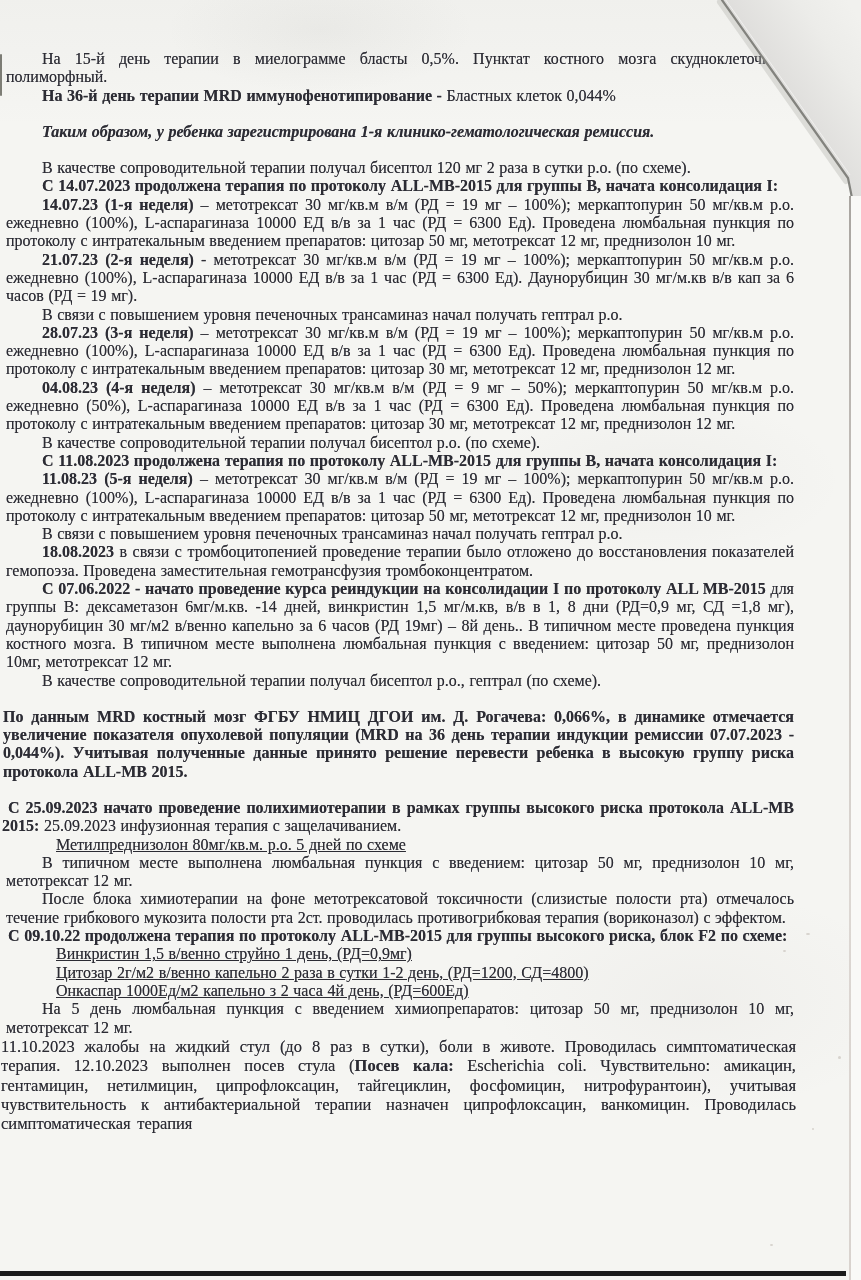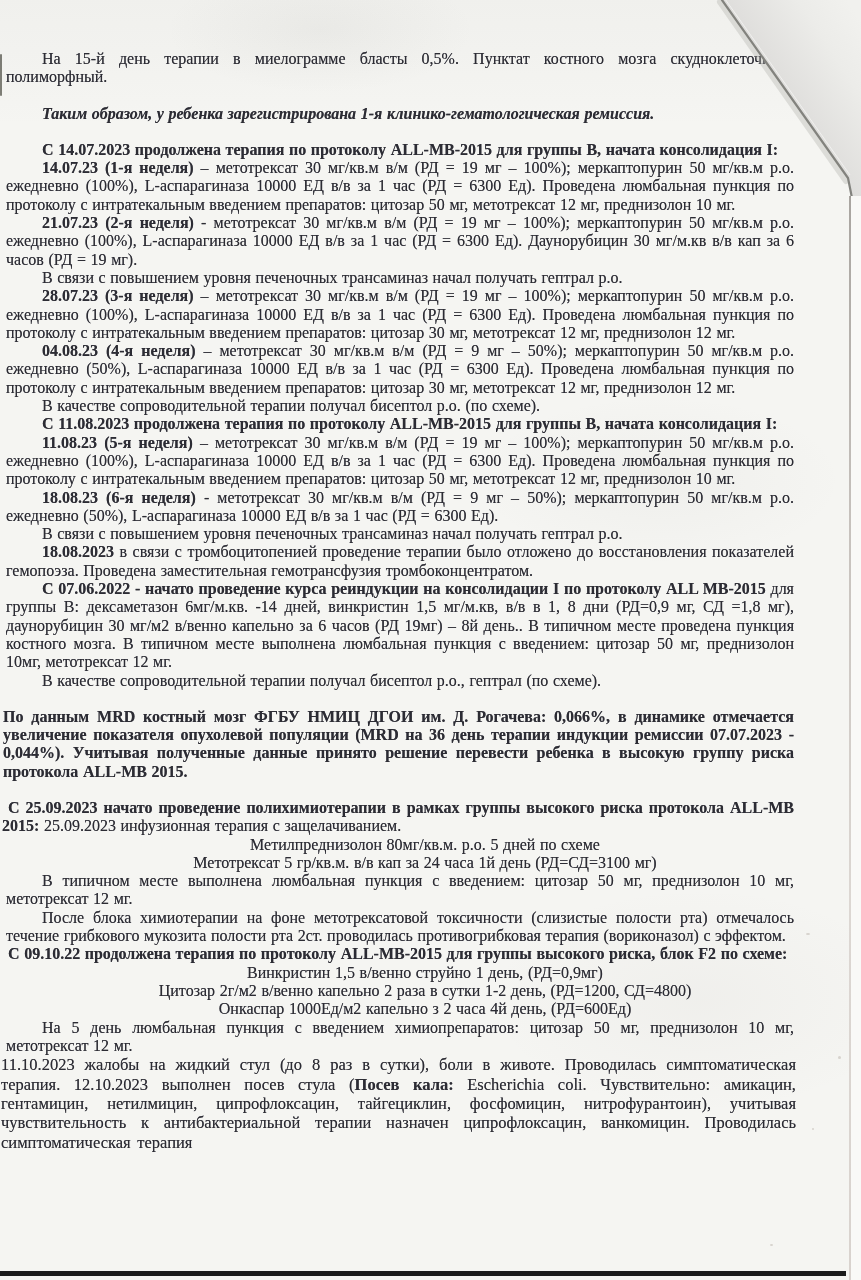--- a/index.html
+++ b/index.html
@@ -24,21 +24,21 @@
   .text-block{
     position:absolute;left:6px;top:50px;width:788px;
     font-size:16px;line-height:18.3px;
     word-spacing:0.6px;
     text-shadow:0 0 0.45px rgba(40,40,52,.6);
   }
   .para{margin:0;}
   .indent{text-indent:36px;text-align:justify;}
   .noindent{text-indent:0;margin-left:-3px;text-align:justify;}
   .hang{text-indent:6px;margin-left:-4px;text-align:justify;}
-  .list{padding-left:50px;text-align:center;}
+  .list{padding-left:50px;text-align:left;text-decoration:underline;}
   .flush{text-indent:0;margin-left:-5px;margin-right:-2px;text-align:justify;
          font-size:16.5px;line-height:19.4px;word-spacing:2.5px;}
   .spacer{height:18px;}
   .b{font-weight:bold;}
   .i{font-style:italic;}
 
   
   .fold-svg{position:absolute;top:0;right:0;}
 
   
@@ -63,43 +63,43 @@
   }
   .speck{position:absolute;border-radius:50%;background:#b9b1aa;opacity:.5;}
 </style>
 </head>
 <body>
 
 <div class="scan">
 
   <div class="text-block">
       <p class="para indent"><span>На 15-й день терапии в миелограмме бласты 0,5%. Пунктат костного мозга скудноклеточный, полиморфный.</span></p>
+      <p class="para indent"><span class="b">На 36-й день терапии MRD иммунофенотипирование - </span><span>Бластных клеток 0,044%</span></p>
       <p class="para spacer"></p>
       <p class="para indent"><span class="b i">Таким образом, у ребенка зарегистрирована 1-я клинико-гематологическая ремиссия.</span></p>
       <p class="para spacer"></p>
+      <p class="para indent"><span>В качестве сопроводительной терапии получал бисептол 120 мг 2 раза в сутки р.о. (по схеме).</span></p>
       <p class="para indent"><span class="b">С 14.07.2023 продолжена терапия по протоколу ALL-MB-2015 для группы В, начата консолидация I:</span></p>
       <p class="para indent"><span class="b">14.07.23 (1-я неделя)</span><span> – метотрексат 30 мг/кв.м в/м (РД = 19 мг – 100%); меркаптопурин 50 мг/кв.м р.о. ежедневно (100%),  L-аспарагиназа 10000 ЕД в/в за 1 час (РД = 6300 Ед). Проведена люмбальная пункция по протоколу с интратекальным введением препаратов: цитозар 50 мг, метотрексат 12 мг, преднизолон 10 мг.</span></p>
       <p class="para indent"><span class="b">21.07.23 (2-я неделя)</span><span> - метотрексат 30 мг/кв.м в/м (РД = 19 мг – 100%); меркаптопурин 50 мг/кв.м р.о. ежедневно (100%),  L-аспарагиназа 10000 ЕД в/в за 1 час (РД = 6300 Ед). Даунорубицин 30 мг/м.кв в/в кап за 6 часов (РД = 19 мг).</span></p>
       <p class="para indent"><span>В связи с повышением уровня печеночных трансаминаз начал получать гептрал р.о.</span></p>
       <p class="para indent"><span class="b">28.07.23 (3-я неделя)</span><span> – метотрексат 30 мг/кв.м в/м (РД = 19 мг – 100%); меркаптопурин 50 мг/кв.м р.о. ежедневно (100%), L-аспарагиназа 10000 ЕД в/в за 1 час (РД = 6300 Ед). Проведена люмбальная пункция по протоколу с интратекальным введением препаратов: цитозар 30 мг, метотрексат 12 мг, преднизолон 12 мг.</span></p>
       <p class="para indent"><span class="b">04.08.23 (4-я неделя)</span><span> – метотрексат 30 мг/кв.м в/м (РД = 9 мг – 50%); меркаптопурин 50 мг/кв.м р.о. ежедневно (50%), L-аспарагиназа 10000 ЕД в/в за 1 час (РД = 6300 Ед). Проведена люмбальная пункция по протоколу с интратекальным введением препаратов: цитозар 30 мг, метотрексат 12 мг, преднизолон 12 мг.</span></p>
       <p class="para indent"><span>В качестве сопроводительной терапии получал бисептол р.о. (по схеме).</span></p>
       <p class="para indent"><span class="b">С 11.08.2023 продолжена терапия по протоколу ALL-MB-2015 для группы В, начата консолидация I:</span></p>
       <p class="para indent"><span class="b">11.08.23 (5-я неделя)</span><span> – метотрексат 30 мг/кв.м в/м (РД = 19 мг – 100%); меркаптопурин 50 мг/кв.м р.о. ежедневно (100%),  L-аспарагиназа 10000 ЕД в/в за 1 час (РД = 6300 Ед). Проведена люмбальная пункция по протоколу с интратекальным введением препаратов: цитозар 50 мг, метотрексат 12 мг, преднизолон 10 мг.</span></p>
-      <p class="para indent"><span class="b">18.08.23 (6-я неделя)</span><span> - метотрексат 30 мг/кв.м в/м (РД = 9 мг – 50%); меркаптопурин 50 мг/кв.м р.о. ежедневно (50%),  L-аспарагиназа 10000 ЕД в/в за 1 час (РД = 6300 Ед).</span></p>
       <p class="para indent"><span>В связи с повышением уровня печеночных трансаминаз начал получать гептрал р.о.</span></p>
       <p class="para indent"><span class="b">18.08.2023</span><span> в связи с тромбоцитопенией проведение терапии было отложено до восстановления показателей гемопоэза. Проведена заместительная гемотрансфузия тромбоконцентратом.</span></p>
       <p class="para indent"><span class="b">С 07.06.2022 - начато проведение курса реиндукции на консолидации I по протоколу ALL MB-2015</span><span> для группы В: дексаметазон 6мг/м.кв. -14 дней, винкристин 1,5 мг/м.кв, в/в в 1, 8 дни (РД=0,9 мг, СД =1,8 мг), даунорубицин 30 мг/м2 в/венно капельно за 6 часов (РД 19мг) – 8й день.. В типичном месте проведена пункция костного мозга. В типичном месте выполнена люмбальная пункция с введением: цитозар 50 мг, преднизолон 10мг, метотрексат 12 мг.</span></p>
       <p class="para indent"><span>В качестве сопроводительной терапии получал бисептол р.о., гептрал (по схеме).</span></p>
       <p class="para spacer"></p>
       <p class="para noindent"><span class="b">По данным MRD костный мозг ФГБУ НМИЦ ДГОИ им. Д. Рогачева: 0,066%, в динамике отмечается увеличение показателя опухолевой популяции (MRD на 36 день терапии индукции ремиссии 07.07.2023 - 0,044%). Учитывая полученные данные принято решение перевести ребенка в высокую группу риска протокола ALL-MB 2015.</span></p>
       <p class="para spacer"></p>
       <p class="para hang"><span class="b">С 25.09.2023 начато проведение полихимиотерапии в рамках группы высокого риска протокола ALL-МВ 2015: </span><span>25.09.2023 инфузионная терапия с защелачиванием.</span></p>
       <p class="para list"><span>Метилпреднизолон 80мг/кв.м. р.о. 5 дней по схеме</span></p>
-      <p class="para list"><span>Метотрексат 5 гр/кв.м. в/в кап за 24 часа 1й день (РД=СД=3100 мг)</span></p>
       <p class="para indent"><span>В типичном месте выполнена люмбальная пункция с введением: цитозар 50 мг, преднизолон 10 мг, метотрексат 12 мг.</span></p>
       <p class="para indent"><span>После блока химиотерапии на фоне метотрексатовой токсичности (слизистые полости рта) отмечалось течение грибкового мукозита полости рта 2ст. проводилась противогрибковая терапия (вориконазол) с эффектом.</span></p>
       <p class="para hang"><span class="b">С 09.10.22 продолжена терапия по протоколу ALL-MB-2015 для группы высокого риска, блок F2 по схеме:</span></p>
       <p class="para list"><span>Винкристин 1,5 в/венно струйно 1 день, (РД=0,9мг)</span></p>
       <p class="para list"><span>Цитозар 2г/м2 в/венно капельно 2 раза в сутки 1-2 день, (РД=1200, СД=4800)</span></p>
       <p class="para list"><span>Онкаспар 1000Ед/м2 капельно з 2 часа 4й день, (РД=600Ед)</span></p>
       <p class="para indent"><span>На 5 день люмбальная пункция с введением химиопрепаратов: цитозар 50 мг, преднизолон 10 мг, метотрексат 12 мг.</span></p>
       <p class="para flush"><span>11.10.2023 жалобы на жидкий стул (до 8 раз в сутки), боли в животе. Проводилась симптоматическая терапия. 12.10.2023 выполнен посев стула (</span><span class="b">Посев кала:</span><span> Escherichia coli. Чувствительно: амикацин, гентамицин, нетилмицин, ципрофлоксацин, тайгециклин, фосфомицин, нитрофурантоин), учитывая чувствительность к антибактериальной терапии назначен ципрофлоксацин, ванкомицин. Проводилась симптоматическая терапия</span></p>
     </div>
 

